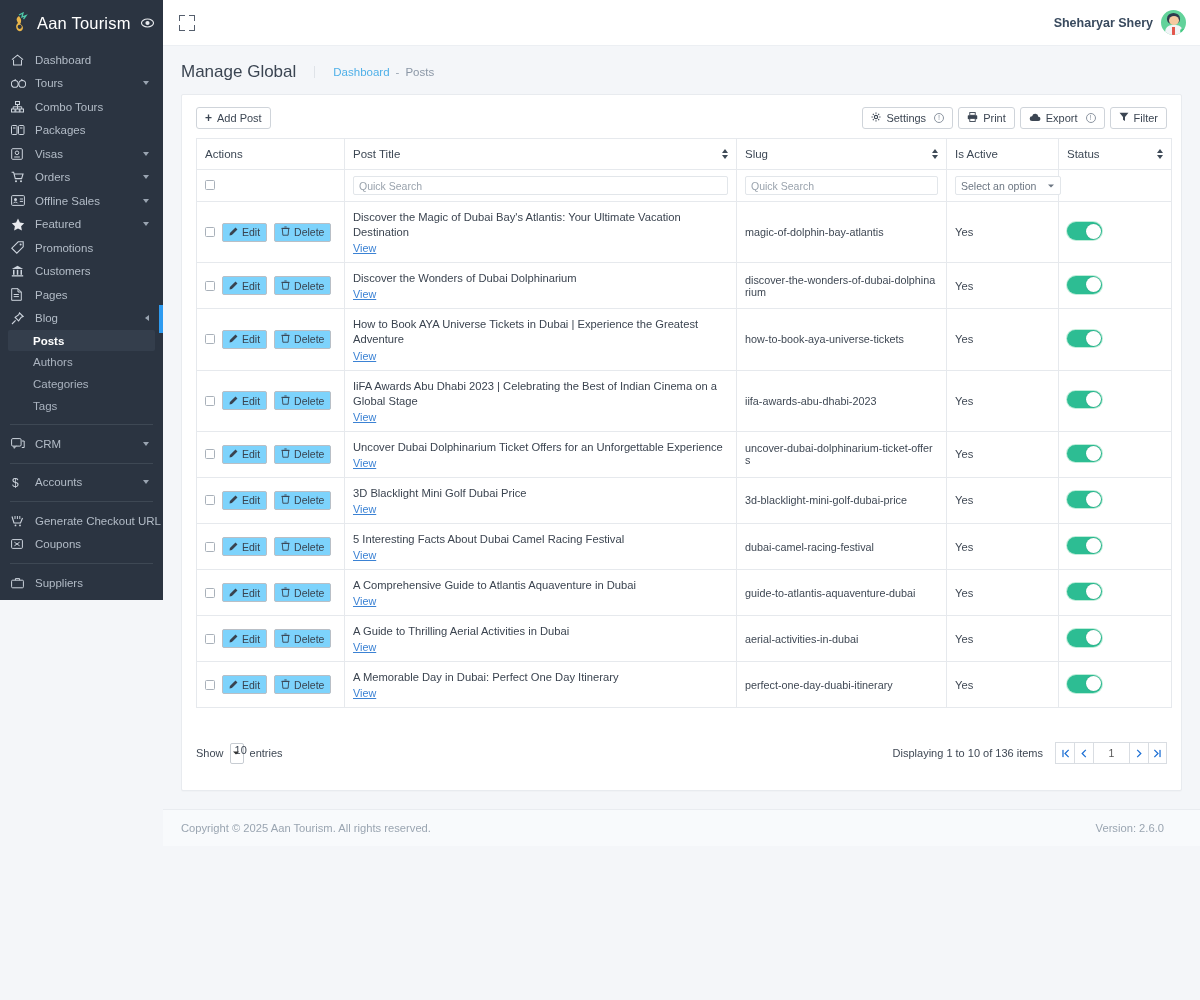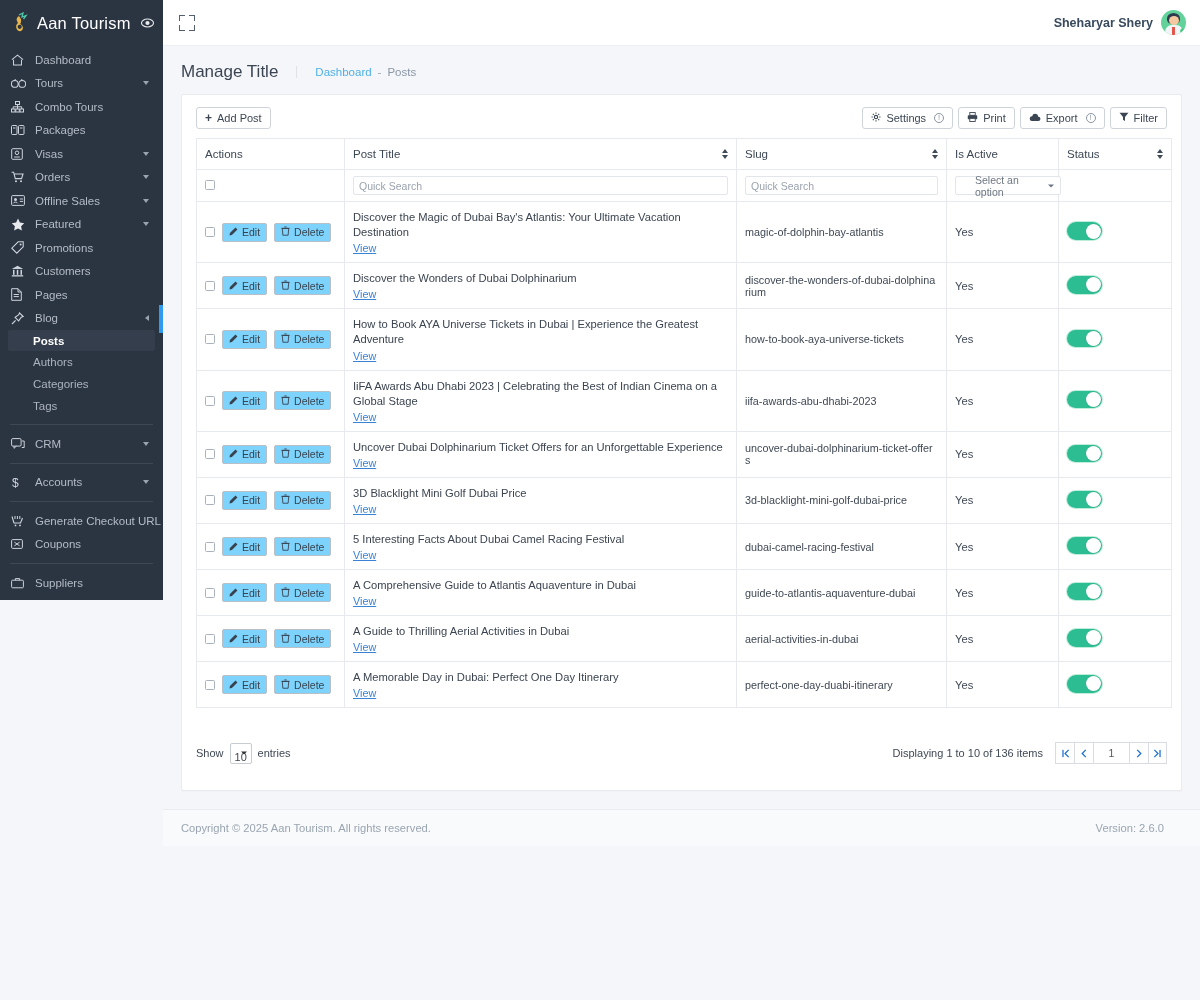--- a/index.html
+++ b/index.html
@@ -179,21 +179,21 @@
   .qsearch {
     width: 100%; height: 19px; border: 1px solid #e2e6ea;
     background: #fff; border-radius: 2px;
     font-size: 10.5px; color: #9aa3ad; padding: 0 5px;
     font-family: "Liberation Sans", sans-serif;
     display: flex; align-items: center;
   }
   .selopt {
     width: 106px; height: 19px; border: 1px solid #e2e6ea;
     border-radius: 2px; font-size: 10.5px; color: #6c7682;
-    display: flex; align-items: center; padding: 0 19px;
+    display: flex; align-items: center; padding: 0 5px;
     position: relative; background: #fff;
   }
   .selopt .cv {
     position: absolute; right: 6px; top: 50%; transform: translateY(-50%);
     width: 0; height: 0; border-left: 3px solid transparent;
     border-right: 3px solid transparent; border-top: 3.5px solid #6c7682;
   }
   .cbx {
     width: 10px; height: 10px; border: 1px solid #a9b1ba;
     border-radius: 1.5px; background: #fff; display: inline-block;
@@ -218,22 +218,22 @@
     position: absolute; width: 15px; height: 15px; border-radius: 50%;
     background: #fff; top: 1.2px; right: 1.3px;
     box-shadow: 0 0 1px rgba(0,0,0,.25);
   }
 
   .table-foot {
     display: flex; align-items: center;
     margin-top: 34px; font-size: 11px; color: #3f4854;
   }
   .show-sel {
-    width: 22px; height: 21px; border: 1px solid #c7ccd2; border-radius: 2px;
-    margin: 0 6px; display: inline-flex; align-items: flex-end;
+    width: 14px; height: 21px; border: 1px solid #c7ccd2; border-radius: 2px;
+    margin: 0 6px; display: inline-flex; align-items: flex-start;
     padding: 0 4px; font-size: 11px; position: relative; background: #fff;
   }
   .show-sel .cv {
     position: absolute; right: 4px; top: 50%; transform: translateY(-50%);
     width: 0; height: 0; border-left: 3px solid transparent;
     border-right: 3px solid transparent; border-top: 3.5px solid #333;
   }
   .pager { margin-left: auto; display: flex; align-items: center; gap: 0; }
   .pg-info { font-size: 11px; color: #3f4854; margin-right: 12px; text-align: center; }
   .pg-btn {
@@ -506,21 +506,21 @@
           <span class="head"></span>
             <span class="face"></span>
             <span class="body"></span>
             <span class="tie"></span>
             <span class="dot"></span>
         </span>
       </div>
     </div>
 
     <div class="page-head">
-      <div class="page-title">Manage Title</div>
+      <div class="page-title">Manage Global</div>
       <div class="crumbs">
         <a href="#">Dashboard</a>
         <span class="sep">-</span>
         <span class="cur">Posts</span>
       </div>
     </div>
 
     <div class="card">
       <div class="card-toolbar">
         <span class="btn">

